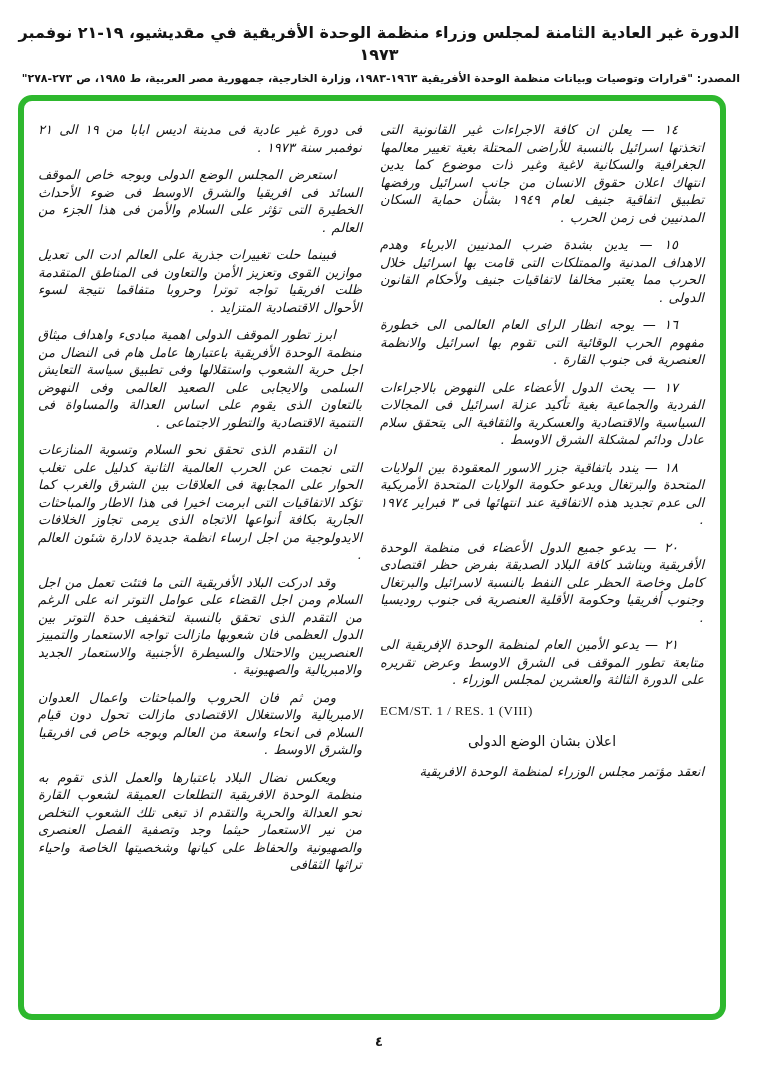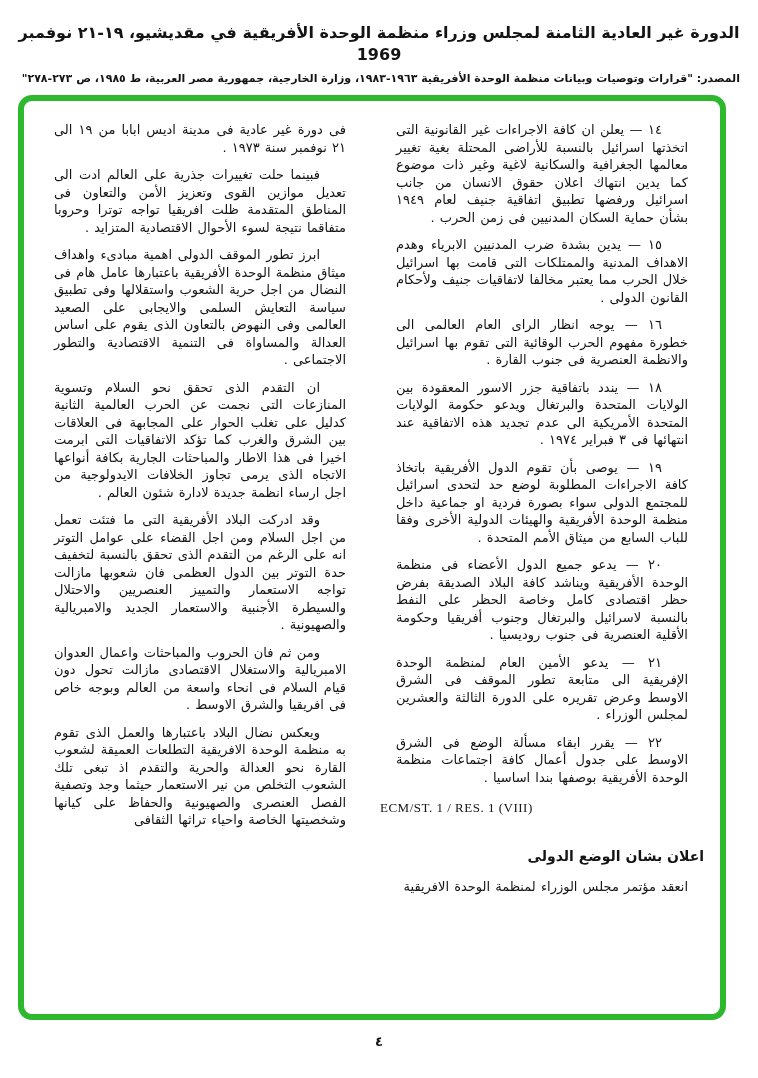--- a/index.html
+++ b/index.html
@@ -32,70 +32,71 @@
     border-radius:14px;
     padding:20px 16px 12px 14px;
     direction:rtl;              
     display:flex; flex-direction:row; gap:18px;
     overflow:hidden; background:#ffffff;
   }
   .col { direction:rtl; }
   .col-right { flex:0 0 324px; }
   .col-left  { flex:1 1 auto; }
   .para {
-    margin:0 16px 10px; padding:0;
+    margin:0 0 10px; padding:0;
     font-size:13px; line-height:17.5px;
     text-align:justify; text-justify:inter-word;
     text-indent:26px;
     word-spacing:1px;
+    font-style:italic;
   }
   .para.no-indent { text-indent:0; }
   .ref {
     margin:14px 0 0; direction:ltr; text-align:left;
     font-family:Liberation Serif, serif;
     font-size:13px; letter-spacing:0.5px;
   }
   .decl-heading {
-    margin:32px 0 14px; text-align:right;
-    font-size:14px; font-weight:bold;
+    margin:14px 0 14px; text-align:center;
+    font-size:14px; font-weight:normal;
   }
   
   .footer {
     position:absolute; left:0; top:1034px; width:100%;
     text-align:center; font-size:13px; font-weight:bold;
   }
 </style>
 </head>
 <body>
 
 <div class="page">
 
   <header class="hdr">
-    <h1>الدورة غير العادية الثامنة لمجلس وزراء منظمة الوحدة الأفريقية في مقديشيو، ١٩-٢١ نوفمبر 1969</h1>
+    <h1>الدورة غير العادية الثامنة لمجلس وزراء منظمة الوحدة الأفريقية في مقديشيو، ١٩-٢١ نوفمبر ١٩٧٣</h1>
     <p class="source">المصدر: "قرارات وتوصيات وبيانات منظمة الوحدة الأفريقية ١٩٦٣-١٩٨٣، وزارة الخارجية، جمهورية مصر العربية، ط ١٩٨٥، ص ٢٧٣-٢٧٨"</p>
   </header>
 
   <main class="content-box">
 
     <section class="col col-right">
       <p class="para">١٤ — يعلن ان كافة الاجراءات غير القانونية التى اتخذتها اسرائيل بالنسبة للأراضى المحتلة بغية تغيير معالمها الجغرافية والسكانية لاغية وغير ذات موضوع كما يدين انتهاك اعلان حقوق الانسان من جانب اسرائيل ورفضها تطبيق اتفاقية جنيف لعام ١٩٤٩ بشأن حماية السكان المدنيين فى زمن الحرب .</p>
       <p class="para">١٥ — يدين بشدة ضرب المدنيين الابرياء وهدم الاهداف المدنية والممتلكات التى قامت بها اسرائيل خلال الحرب مما يعتبر مخالفا لاتفاقيات جنيف ولأحكام القانون الدولى .</p>
       <p class="para">١٦ — يوجه انظار الراى العام العالمى الى خطورة مفهوم الحرب الوقائية التى تقوم بها اسرائيل والانظمة العنصرية فى جنوب القارة .</p>
+      <p class="para">١٧ — يحث الدول الأعضاء على النهوض بالاجراءات الفردية والجماعية بغية تأكيد عزلة اسرائيل فى المجالات السياسية والاقتصادية والعسكرية والثقافية الى يتحقق سلام عادل ودائم لمشكلة الشرق الاوسط .</p>
       <p class="para">١٨ — يندد باتفاقية جزر الاسور المعقودة بين الولايات المتحدة والبرتغال ويدعو حكومة الولايات المتحدة الأمريكية الى عدم تجديد هذه الاتفاقية عند انتهائها فى ٣ فبراير ١٩٧٤ .</p>
-      <p class="para">١٩ — يوصى بأن تقوم الدول الأفريقية باتخاذ كافة الاجراءات المطلوبة لوضع حد لتحدى اسرائيل للمجتمع الدولى سواء بصورة فردية او جماعية داخل منظمة الوحدة الأفريقية والهيئات الدولية الأخرى وفقا للباب السابع من ميثاق الأمم المتحدة .</p>
       <p class="para">٢٠ — يدعو جميع الدول الأعضاء فى منظمة الوحدة الأفريقية ويناشد كافة البلاد الصديقة بفرض حظر اقتصادى كامل وخاصة الحظر على النفط بالنسبة لاسرائيل والبرتغال وجنوب أفريقيا وحكومة الأقلية العنصرية فى جنوب روديسيا .</p>
       <p class="para">٢١ — يدعو الأمين العام لمنظمة الوحدة الإفريقية الى متابعة تطور الموقف فى الشرق الاوسط وعرض تقريره على الدورة الثالثة والعشرين لمجلس الوزراء .</p>
-      <p class="para">٢٢ — يقرر ابقاء مسألة الوضع فى الشرق الاوسط على جدول أعمال كافة اجتماعات منظمة الوحدة الأفريقية بوصفها بندا اساسيا .</p>
       <p class="ref">ECM/ST. 1 / RES. 1 (VIII)</p>
       <h2 class="decl-heading">اعلان بشان الوضع الدولى</h2>
       <p class="para no-indent">انعقد مؤتمر مجلس الوزراء لمنظمة الوحدة الافريقية</p>
     </section>
 
     <section class="col col-left">
       <p class="para no-indent">فى دورة غير عادية فى مدينة اديس ابابا من ١٩ الى ٢١ نوفمبر سنة ١٩٧٣ .</p>
+      <p class="para">استعرض المجلس الوضع الدولى وبوجه خاص الموقف السائد فى افريقيا والشرق الاوسط فى ضوء الأحداث الخطيرة التى تؤثر على السلام والأمن فى هذا الجزء من العالم .</p>
       <p class="para">فبينما حلت تغييرات جذرية على العالم ادت الى تعديل موازين القوى وتعزيز الأمن والتعاون فى المناطق المتقدمة ظلت افريقيا تواجه توترا وحروبا متفاقما نتيجة لسوء الأحوال الاقتصادية المتزايد .</p>
       <p class="para">ابرز تطور الموقف الدولى اهمية مبادىء واهداف ميثاق منظمة الوحدة الأفريقية باعتبارها عامل هام فى النضال من اجل حرية الشعوب واستقلالها وفى تطبيق سياسة التعايش السلمى والايجابى على الصعيد العالمى وفى النهوض بالتعاون الذى يقوم على اساس العدالة والمساواة فى التنمية الاقتصادية والتطور الاجتماعى .</p>
       <p class="para">ان التقدم الذى تحقق نحو السلام وتسوية المنازعات التى نجمت عن الحرب العالمية الثانية كدليل على تغلب الحوار على المجابهة فى العلاقات بين الشرق والغرب كما تؤكد الاتفاقيات التى ابرمت اخيرا فى هذا الاطار والمباحثات الجارية بكافة أنواعها الاتجاه الذى يرمى تجاوز الخلافات الايدولوجية من اجل ارساء انظمة جديدة لادارة شئون العالم .</p>
       <p class="para">وقد ادركت البلاد الأفريقية التى ما فتئت تعمل من اجل السلام ومن اجل القضاء على عوامل التوتر انه على الرغم من التقدم الذى تحقق بالنسبة لتخفيف حدة التوتر بين الدول العظمى فان شعوبها مازالت تواجه الاستعمار والتمييز العنصريين والاحتلال والسيطرة الأجنبية والاستعمار الجديد والامبريالية والصهيونية .</p>
       <p class="para">ومن ثم فان الحروب والمباحثات واعمال العدوان الامبريالية والاستغلال الاقتصادى مازالت تحول دون قيام السلام فى انحاء واسعة من العالم وبوجه خاص فى افريقيا والشرق الاوسط .</p>
       <p class="para">ويعكس نضال البلاد باعتبارها والعمل الذى تقوم به منظمة الوحدة الافريقية التطلعات العميقة لشعوب القارة نحو العدالة والحرية والتقدم اذ تبغى تلك الشعوب التخلص من نير الاستعمار حيثما وجد وتصفية الفصل العنصرى والصهيونية والحفاظ على كيانها وشخصيتها الخاصة واحياء تراثها الثقافى</p>
     </section>
 
   </main>
 

